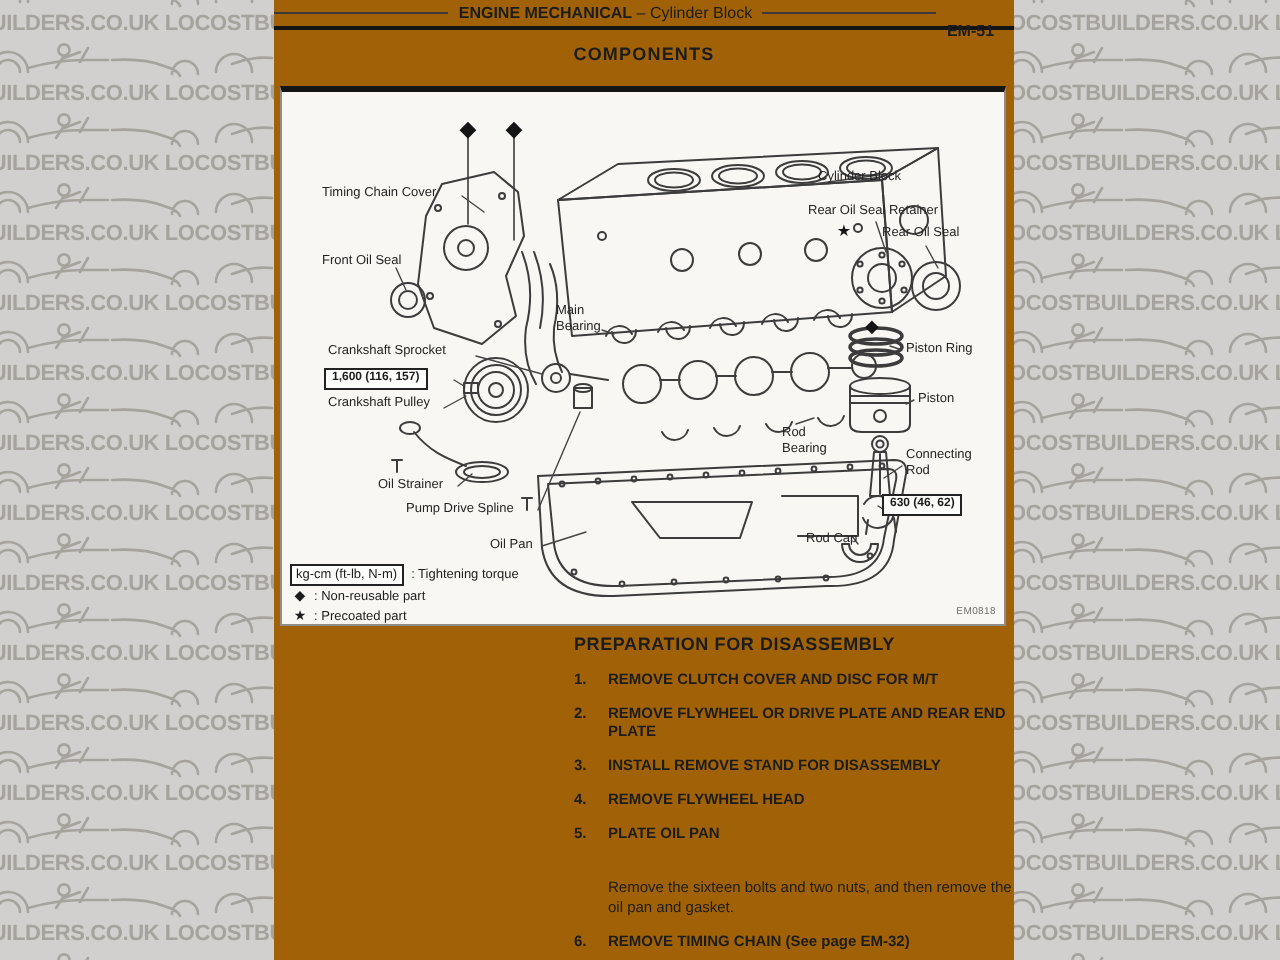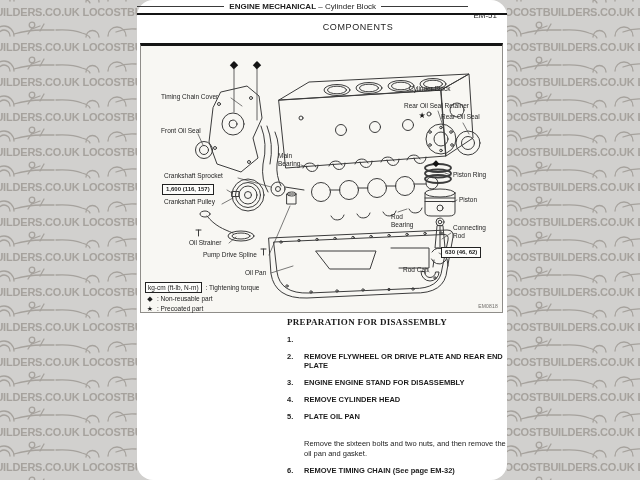--- a/index.html
+++ b/index.html
@@ -12,50 +12,50 @@
   .band-right{left:507px;width:133px;}
   .wm-stack{margin-top:-16px;}
   .wm-unit{height:35px;overflow:hidden;}
   .wm-car{height:22px;overflow:hidden;}
   .wm-car svg{display:block;margin-left:-12px;}
   .wm-text{font-weight:bold;font-size:11px;line-height:13px;color:#a6a29d;white-space:nowrap;letter-spacing:-0.2px;}
   .band-left .wm-text{margin-left:-57px;}
   .band-right .wm-text{margin-left:-9px;}
 
   
-  .page{position:absolute;left:137px;top:0;width:370px;height:480px;background:#ffffff;border-radius:16px;}
+  .page{position:absolute;left:137px;top:0;width:370px;height:480px;background:#a16207;}
 
   .hdr{position:absolute;left:0;top:0;width:100%;height:15px;display:flex;align-items:center;
        border-bottom:2px solid #141414;box-sizing:border-box;}
   .hline{flex:1;border-top:1px solid #3a3a3a;height:0;}
   .hdr .htext{padding:0 5px;font-size:8px;white-space:nowrap;}
   .hdr .sec{font-weight:bold;}
-  .hdr .code{font-weight:normal;font-size:8px;padding:0 4px 0 5px;margin-top:17px;}
+  .hdr .code{font-weight:bold;font-size:8px;padding:0 4px 0 5px;margin-top:17px;}
   .hdr .endgap{width:6px;}
 
   .comp-title{position:absolute;left:0;top:22px;width:100%;text-align:center;
-              font-weight:normal;font-size:9px;letter-spacing:.6px;margin-left:36px;}
+              font-weight:bold;font-size:9px;letter-spacing:.6px;}
 
   
   .dbox{position:absolute;left:3px;top:43px;width:363px;height:270px;box-sizing:border-box;
         border:1px solid #8f8d89;border-top:3px solid #151515;background:#f8f7f3;}
   .dbox svg.art{position:absolute;left:0;top:0;}
   .dlabel{position:absolute;font-size:6.5px;line-height:7.5px;color:#242424;white-space:nowrap;}
   .dlabel.wrap{white-space:normal;}
   .tq{position:absolute;font-size:6px;font-weight:bold;border:1px solid #222;background:#fdfdfb;
       padding:1px 3px;line-height:6.5px;white-space:nowrap;}
   .legend{position:absolute;left:4px;top:236px;font-size:6.5px;line-height:9px;}
   .legend .lrow{margin-bottom:1px;display:flex;align-items:center;}
   .legend .lunit{border:1px solid #222;padding:0 2px;margin-right:4px;background:#fdfdfb;}
   .legend .lmark{width:10px;display:inline-block;text-align:center;margin-right:2px;font-size:7px;}
   .figid{position:absolute;right:4px;top:257px;font-size:5px;color:#6f6d69;letter-spacing:.2px;}
 
   
   .prep{position:absolute;left:150px;top:317px;width:220px;}
-  .prep-title{font-weight:bold;font-size:9px;letter-spacing:.3px;margin-bottom:8px;font-family:Liberation Serif, serif;}
+  .prep-title{font-weight:bold;font-size:9px;letter-spacing:.3px;margin-bottom:8px;}
   .pitem{display:flex;margin-bottom:8px;}
   .pnum{width:17px;flex:0 0 17px;font-weight:bold;font-size:7.5px;line-height:9px;}
   .pbody{flex:1;}
   .ptitle{display:block;font-weight:bold;font-size:7.5px;line-height:9px;}
   .psub{display:block;font-weight:bold;font-size:7.5px;line-height:9px;}
   .pdesc{display:block;font-size:7.5px;line-height:9.5px;margin-top:18px;}
 </style>
 </head>
 <body>
 
@@ -714,38 +714,39 @@
 
       <div class="figid">EM0818</div>
     </div>
 
     <div class="prep">
       <div class="prep-title">PREPARATION FOR DISASSEMBLY</div>
       <div id="prep-list">
           <div class="pitem">
             <span class="pnum">1.</span>
             <span class="pbody">
+              <span class="ptitle">REMOVE CLUTCH COVER AND DISC FOR M/T</span>
             </span>
           </div>
           <div class="pitem">
             <span class="pnum">2.</span>
             <span class="pbody">
               <span class="ptitle">REMOVE FLYWHEEL OR DRIVE PLATE AND REAR END PLATE</span>
             </span>
           </div>
           <div class="pitem">
             <span class="pnum">3.</span>
             <span class="pbody">
-              <span class="ptitle">ENGINE ENGINE STAND FOR DISASSEMBLY</span>
+              <span class="ptitle">INSTALL REMOVE STAND FOR DISASSEMBLY</span>
             </span>
           </div>
           <div class="pitem">
             <span class="pnum">4.</span>
             <span class="pbody">
-              <span class="ptitle">REMOVE CYLINDER HEAD</span>
+              <span class="ptitle">REMOVE FLYWHEEL HEAD</span>
             </span>
           </div>
           <div class="pitem">
             <span class="pnum">5.</span>
             <span class="pbody">
               <span class="ptitle">PLATE OIL PAN</span>
               <span class="pdesc">Remove the sixteen bolts and two nuts, and then remove the oil pan and gasket.</span>
             </span>
           </div>
           <div class="pitem">

